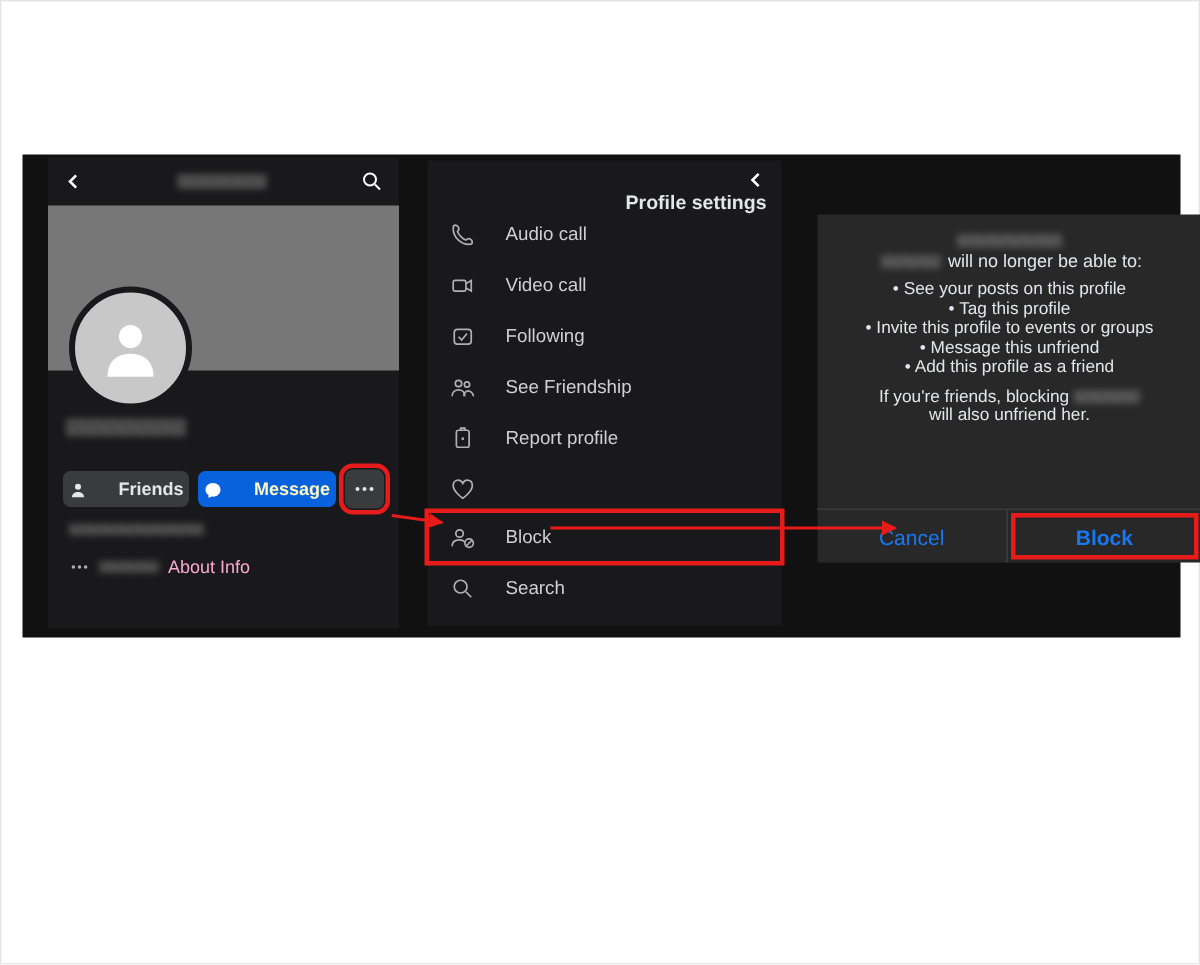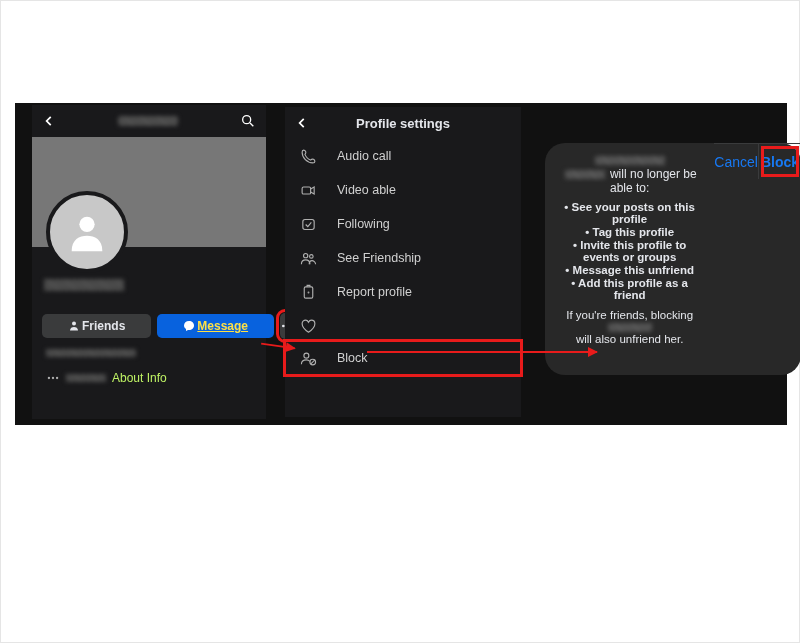--- a/index.html
+++ b/index.html
@@ -11,42 +11,42 @@
     .panel1 { position:absolute; top:2px; left:17px; width:234px; height:314px; background:#19191b; color:#e5e5e5; }
     .p1-header { display:flex; align-items:center; justify-content:space-between; padding:6px 10px; height:32px; }
     .p1-back { color:#fff; font-size:16px; }
     .p1-namebar { flex:1; margin:0 10px; height:10px; background:repeating-linear-gradient(45deg,#5e5e5e,#5e5e5e 2px,#3a3a3a 2px,#3a3a3a 4px); border-radius:2px; max-width:60px; margin-left:auto; margin-right:auto;}
     .pixelated { filter: blur(2px);}
     .p1-cover { height:110px; background:#777; position:relative; }
     .p1-avatar { position:absolute; left:14px; bottom:-26px; width:82px; height:82px; border-radius:50%; background:#c8c8c8; border:4px solid #19191b; display:flex; align-items:center; justify-content:center; }
     .p1-avatar svg { width:46px; height:46px; }
     .p1-name { margin-top:32px; margin-left:12px; height:12px; width:80px; background:repeating-linear-gradient(45deg,#5a5a5a,#5a5a5a 2px,#3a3a3a 2px,#3a3a3a 4px); }
     .p1-actions { display:flex; gap:6px; margin:22px 10px 0 10px; align-items:center; }
-    .btn { display:flex; align-items:center; gap:2px; padding:5px 26px; border-radius:5px; font-size:12px; font-weight:600; }
+    .btn { display:flex; align-items:flex-end; gap:21px; padding:5px 4px; border-radius:5px; font-size:12px; font-weight:600; }
     .btn-gray { background:#3a3b3c; color:#e4e6eb; }
-    .btn-blue { background:#0862de; color:#fde047;text-decoration:underline; }
+    .btn-blue { background:#0862de; color:#fef9c3; }
     .more-btn { background:#3a3b3c; color:#e4e6eb; width:30px; height:26px; border-radius:5px; display:flex; align-items:center; justify-content:center; outline:3px solid #e81b1b; outline-offset:1px;}
-    .p1-info { margin:14px 10px 0 14px; font-size:12px; color:#bef264; display:flex; align-items:center; gap:6px; }
+    .p1-info { margin:14px 10px 0 14px; font-size:12px; color:#f9a8d4; display:flex; align-items:center; gap:6px; }
     .p1-meta { margin:10px 10px 0 14px; height:8px; width:90px; background:repeating-linear-gradient(45deg,#5a5a5a,#5a5a5a 2px,#3a3a3a 2px,#3a3a3a 4px); }
     
     
     .panel2 { position:absolute; top:4px; left:270px; width:236px; height:310px; background:#19191b; color:#e4e6eb; }
-    .p2-header { display:flex; align-items:center; padding:6px 10px; height:32px; }
+    .p2-header { display:flex; align-items:flex-end; padding:6px 10px; height:32px;flex-direction:column; }
     .p2-title { flex:1; text-align:center; font-size:13px; font-weight:600; }
     .p2-item { display:flex; align-items:center; gap:20px; padding:8px 14px; font-size:12.5px; color:#d0d0d0; }
     .p2-item.hl { outline:3px solid #e81b1b; outline-offset:-1px; }
     .p2-icon { width:18px; height:18px; display:flex; align-items:center; justify-content:center; color:#b0b0b0; }
     .p2-icon svg { width:17px; height:17px; stroke:#b0b0b0; fill:none; stroke-width:1.6; }
     
     
-    .panel3 { position:absolute; top:40px; left:530px; width:256px; height:232px; background:#282828; color:#e4e6eb; display:flex; flex-direction:row;border-radius:20px;}
+    .panel3 { position:absolute; top:40px; left:530px; width:256px; height:232px; background:#282828; color:#e4e6eb; display:flex; flex-direction:column;}
     .p3-body { flex:1; padding:10px 12px; font-size:11.5px; text-align:center; }
     .p3-head { margin-bottom:6px; font-size:12px; }
     .p3-head .blur { display:inline-block; width:70px; height:9px; background:repeating-linear-gradient(45deg,#6a6a6a,#6a6a6a 2px,#3a3a3a 2px,#3a3a3a 4px); vertical-align:middle; margin:0 2px;}
-    .p3-list { list-style:none; margin:4px 0 8px 0;font-weight:bold; }
+    .p3-list { list-style:none; margin:4px 0 8px 0; }
     .p3-list li { margin:1px 0; }
     .p3-list li:before { content:"• "; }
     .p3-foot { margin-top:4px;text-align:center; }
     .p3-buttons { border-top:1px solid #3a3b3c; display:flex; height:36px; }
     .p3-btn { flex:1; display:flex; align-items:center; justify-content:center; font-size:14px; color:#1778f2; }
     .p3-btn.block { font-weight:600; outline:3px solid #e81b1b; outline-offset:-3px; margin:2px;}
     .p3-btn.cancel { border-right:1px solid #3a3b3c; }
     
     
     .arrow { position:absolute; height:2px; background:#e81b1b; }
@@ -144,21 +144,21 @@
           </span>
         <span>Audio call</span>
       </div>
       <div class="p2-item">
         <span class="p2-icon">
             <svg viewBox="0 0 24 24">
               <rect x="3" y="7" width="12" height="10" rx="2"></rect>
               <path d="M15 10 L20 7 L20 17 L15 14"></path>
             </svg>
           </span>
-        <span>Video able</span>
+        <span>Video call</span>
       </div>
       <div class="p2-item">
         <span class="p2-icon">
             <svg viewBox="0 0 24 24">
               <rect x="4" y="5" width="16" height="14" rx="3"></rect>
               <path d="M8 12 L11 15 L16 9"></path>
             </svg>
           </span>
         <span>Following</span>
       </div>
@@ -193,20 +193,29 @@
       <div class="p2-item hl">
         <span class="p2-icon">
             <svg viewBox="0 0 24 24">
               <circle cx="9" cy="8" r="3.5"></circle>
               <path d="M2 20 C2 16 5 14 9 14 C11 14 13 15 14 16"></path>
               <circle cx="18" cy="17" r="4"></circle>
               <path d="M15 20 L21 14"></path>
             </svg>
           </span>
         <span>Block</span>
+      </div>
+      <div class="p2-item">
+        <span class="p2-icon">
+            <svg viewBox="0 0 24 24">
+              <circle cx="10" cy="10" r="6"></circle>
+              <path d="M15 15 L20 20"></path>
+            </svg>
+          </span>
+        <span>Search</span>
       </div>
     </div>
 
     <div class="panel3">
       <div class="p3-body">
         <div class="p3-head">
           <span class="blur pixelated"></span><br>
           <span class="blur pixelated" style="width:40px"></span>
           <span>will no longer be able to:</span>
         </div>

